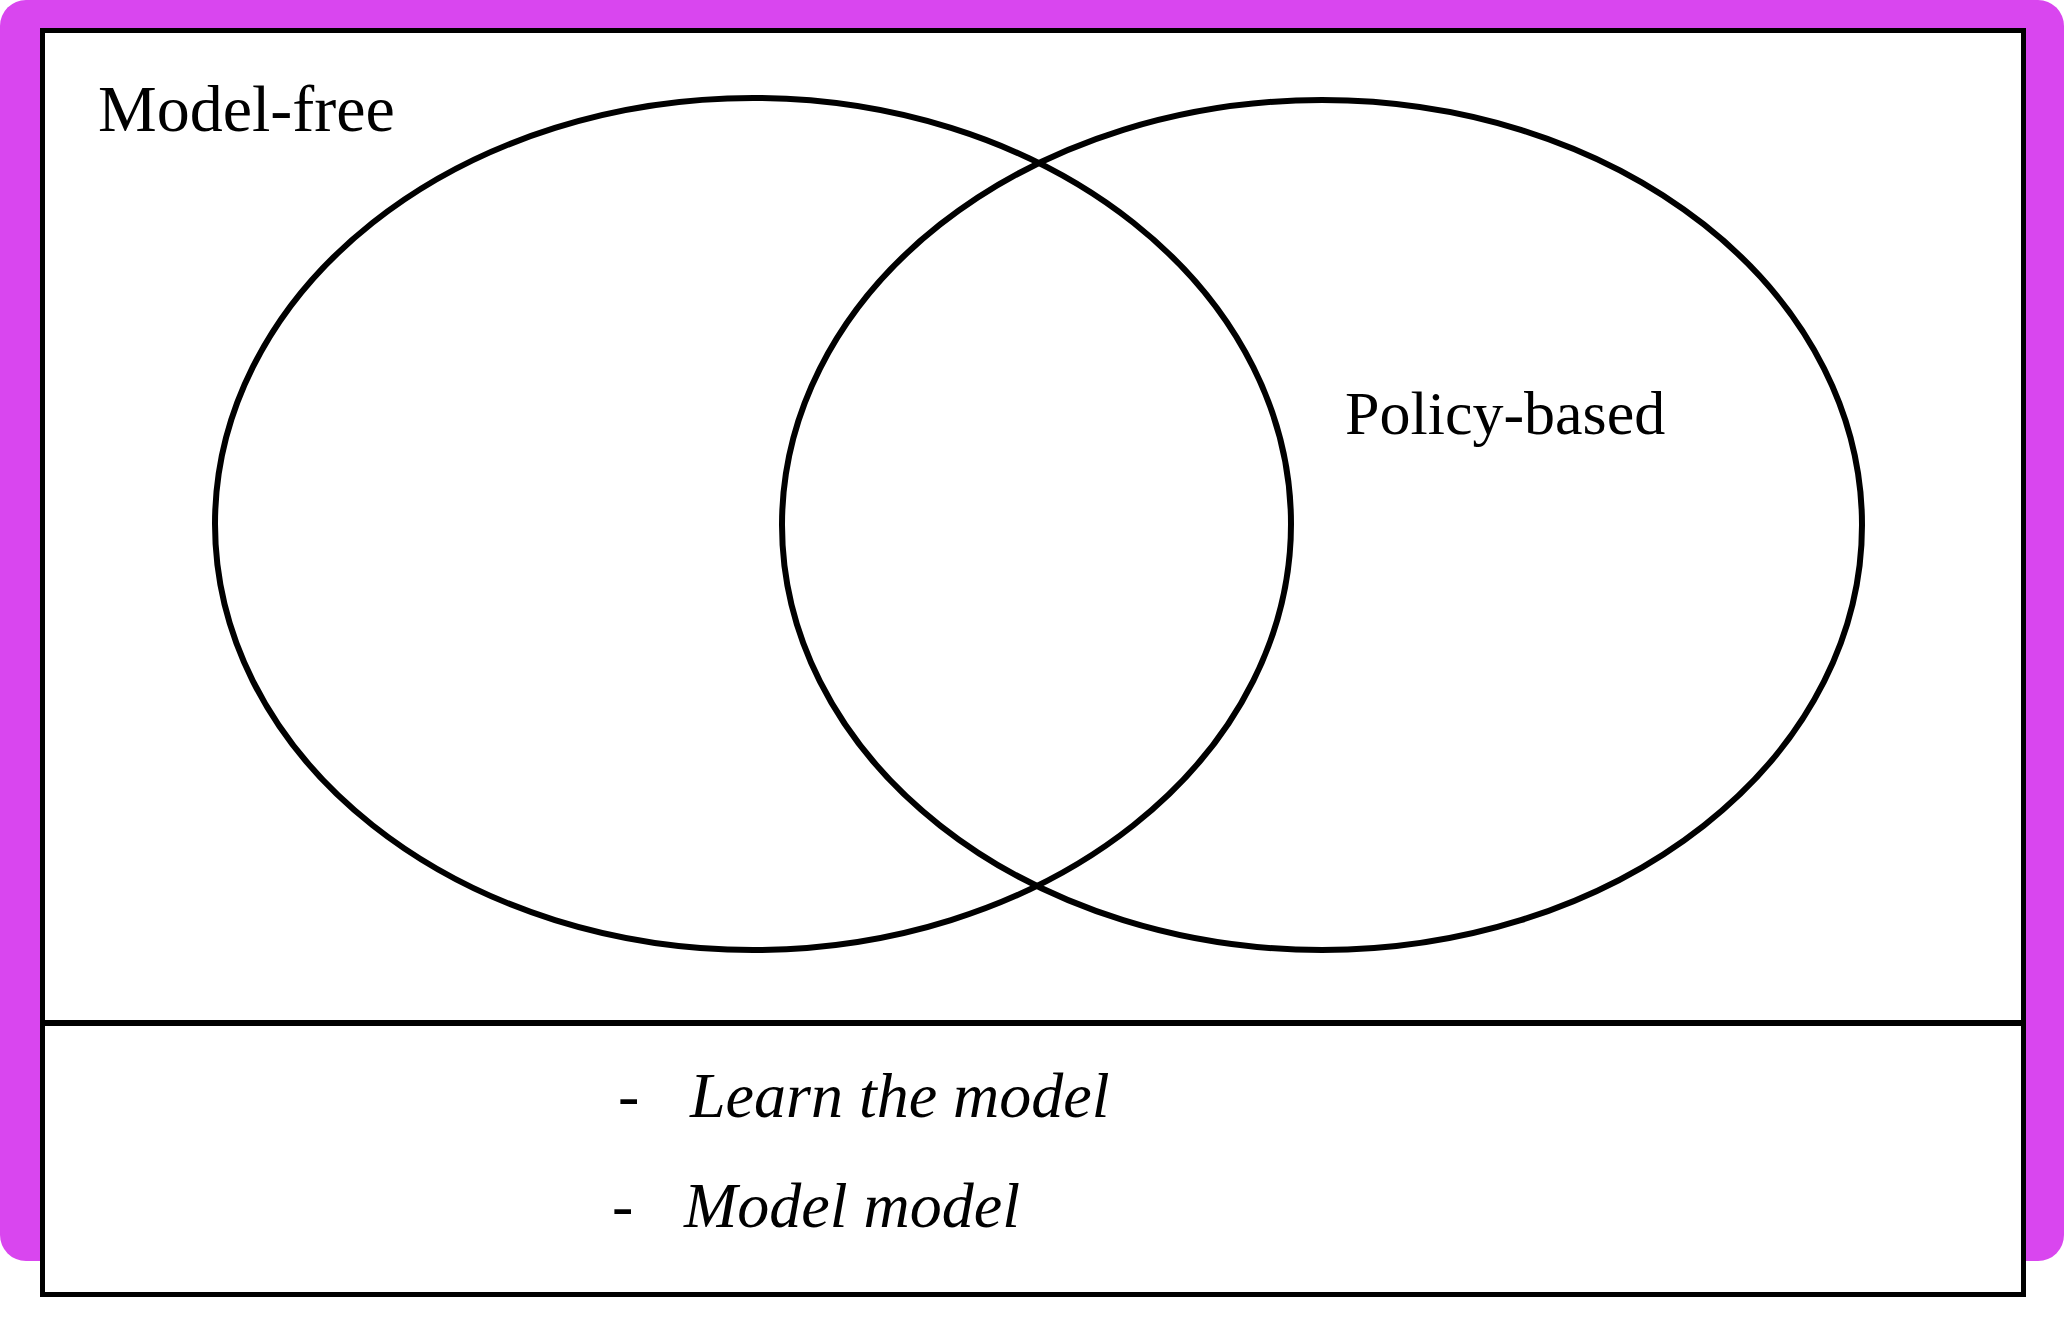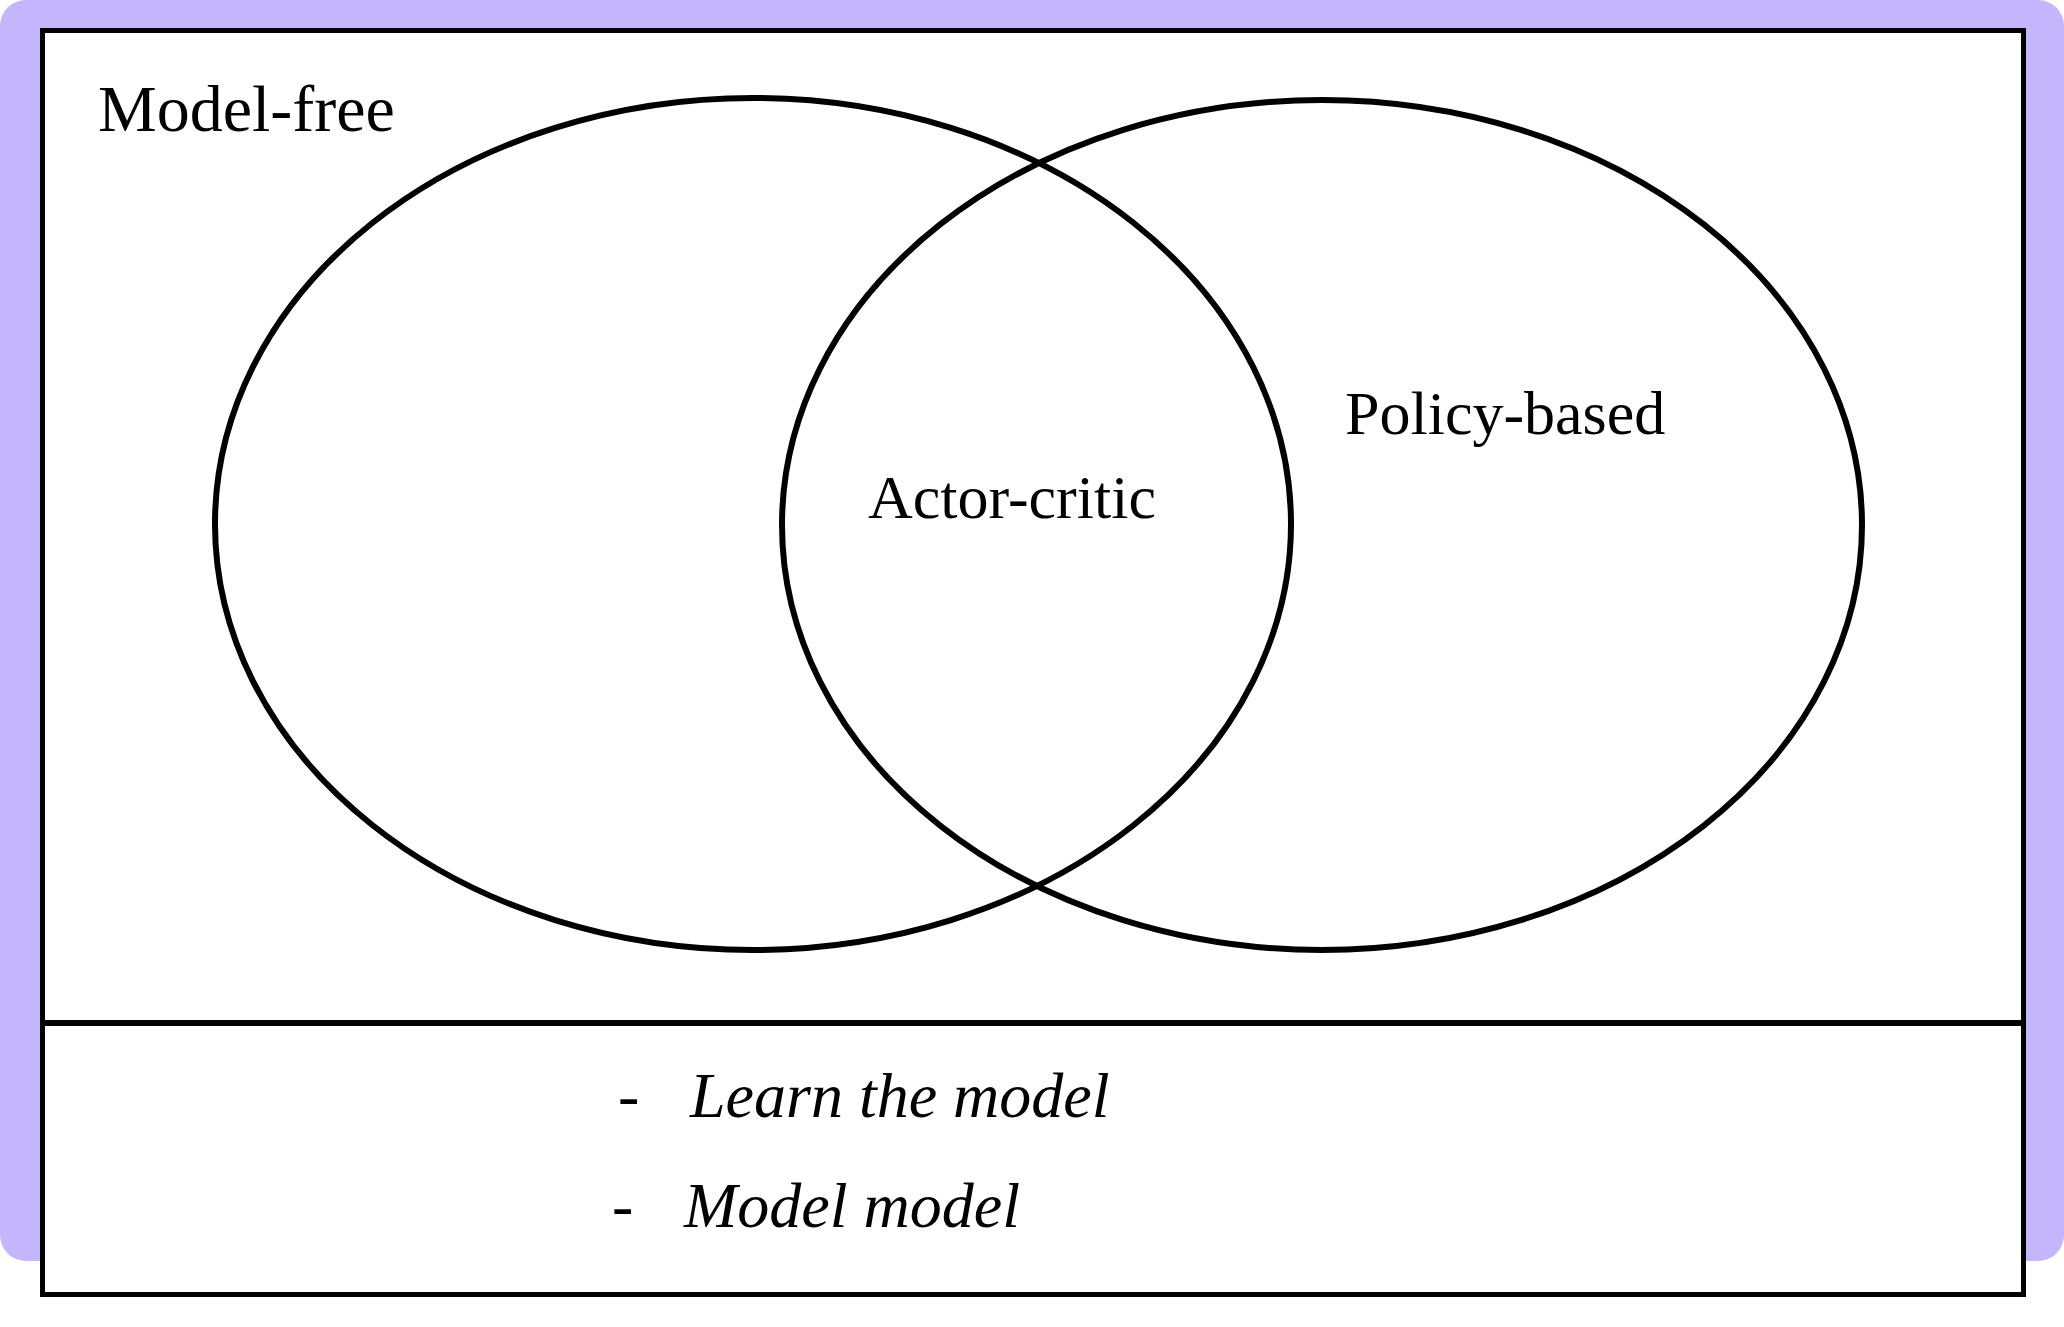--- a/index.html
+++ b/index.html
@@ -11,21 +11,21 @@
     width: 2064px;
     height: 1327px;
     font-family: "Liberation Serif", "DejaVu Serif", serif;
     color: #000000;
     overflow: hidden;
   }
   #canvas {
     position: relative;
     width: 2064px;
     height: 1261px;
-    background: #c4b5fd;
+    background: #d946ef;
     border-radius: 26px;
   }
   #venn-svg {
     position: absolute;
     left: 0;
     top: 0;
     width: 2064px;
     height: 1327px;
   }
   .label {
@@ -95,21 +95,20 @@
     <line x1="40" y1="1023" x2="2026" y2="1023" stroke="#000000" stroke-width="6"></line>
 
     <ellipse cx="753" cy="524" rx="538" ry="426" fill="none" stroke="#000000" stroke-width="6"></ellipse>
 
     <ellipse cx="1322" cy="525" rx="540" ry="425" fill="none" stroke="#000000" stroke-width="6"></ellipse>
   </svg>
 
   <div class="label" id="label-model-free">Model-free</div>
 
 
-  <div class="label" id="label-actor-critic">Actor-critic</div>
 
   <div class="label" id="label-policy-based">Policy-based</div>
 
 
   <div class="bullet-row" id="bullet-row-0">
     <span class="bullet-dash">-</span>
     <span class="bullet-text">Learn the model</span>
   </div>
 
   <div class="bullet-row" id="bullet-row-1">

